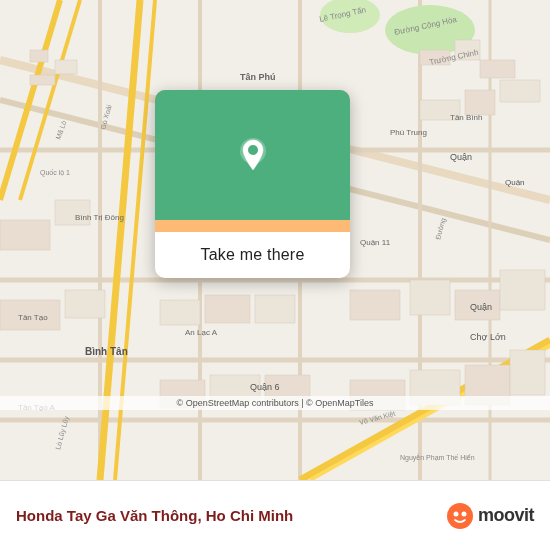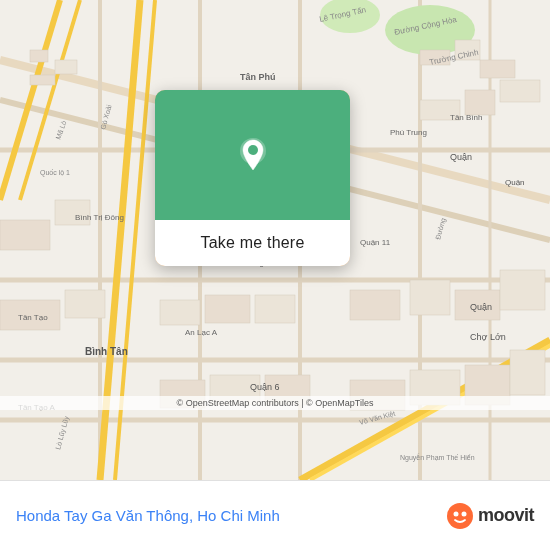--- a/index.html
+++ b/index.html
@@ -34,20 +34,21 @@
       top: 90px;
       left: 155px;
       width: 195px;
       background: #fdba74;
       border-radius: 10px;
       overflow: hidden;
       box-shadow: 0 4px 16px rgba(0,0,0,0.28);
       display: flex;
       flex-direction: column;
       align-items: center;
+      gap: 12px;
     }
 
     #popup-map-area {
       width: 100%;
       height: 130px;
       background: #4caf7d;
       display: flex;
       align-items: center;
       justify-content: center;
       position: relative;
@@ -91,22 +92,22 @@
       background: white;
       display: flex;
       align-items: center;
       padding: 0 16px;
       border-top: 1px solid #e0e0e0;
       gap: 10px;
     }
 
     #place-name {
       font-size: 15px;
-      font-weight: 400;
-      color: #3b82f6;
+      font-weight: 700;
+      color: #7f1d1d;
       flex: 1;
     }
 
     #moovit-logo {
       display: flex;
       align-items: center;
       gap: 4px;
     }
 
     #moovit-icon {

